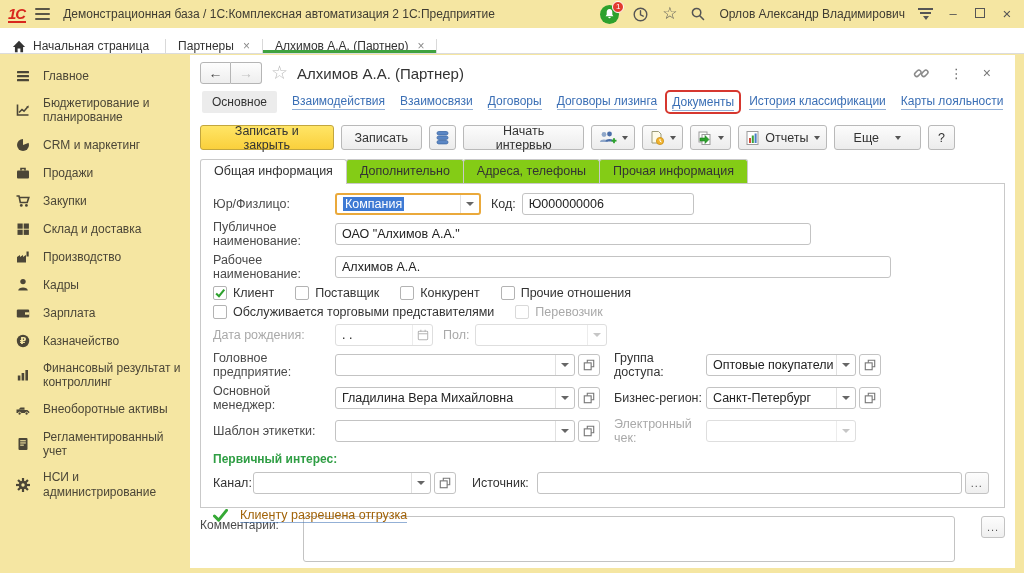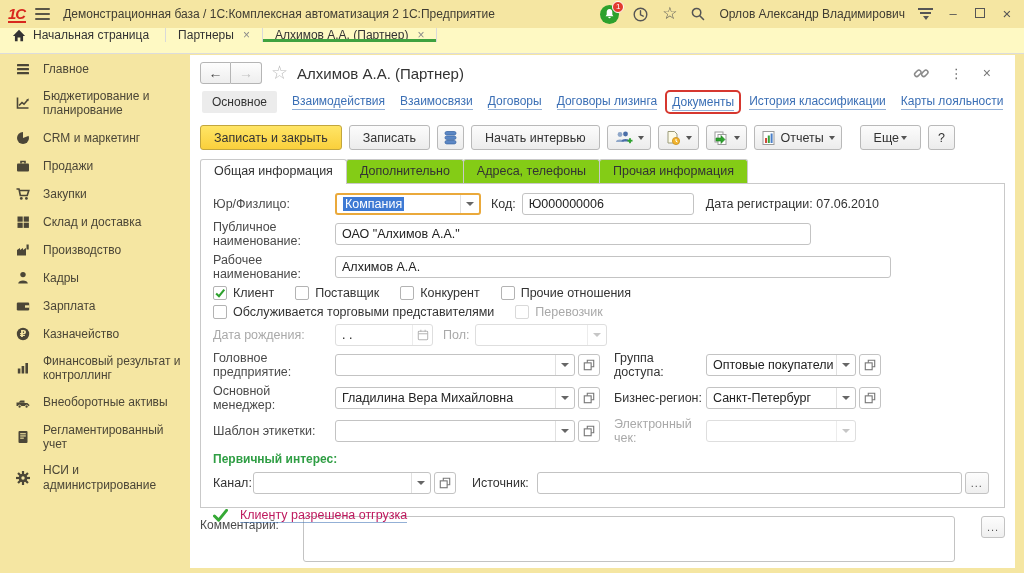--- a/index.html
+++ b/index.html
@@ -16,30 +16,30 @@
   .bell-wrap { position:relative; width:19px; height:19px; background:#2da12d; border-radius:50%; display:flex; align-items:center; justify-content:center; }
   .badge { position:absolute; top:-4px; right:-5px; min-width:12px; height:12px; background:#e23a2e; color:#fff; font-size:8px; border-radius:6px; display:flex; align-items:center; justify-content:center; padding:0 2px; border:1px solid #fff; }
   .user-name { font-size:12px; color:#3f3c32; }
   .wc { color:#555; font-size:13px; width:14px; text-align:center; line-height:14px; cursor:pointer; }
   .wc-max { width:10px; height:10px; border:1.5px solid #555; display:inline-block; }
   .svc { display:inline-flex; flex-direction:column; align-items:center; gap:2px; cursor:pointer; }
   .svc i { width:13px; height:1.8px; background:#555; }
   .svc .tri { width:0; height:0; border-left:3.5px solid transparent; border-right:3.5px solid transparent; border-top:4px solid #555; background:none; }
 
   
-  .tabbar { height:26px; background:#fef9c3; display:flex; align-items:flex-start; border-bottom:1px solid #dcdcdc; }
+  .tabbar { height:26px; background:#ffffff; display:flex; align-items:flex-end; border-bottom:1px solid #dcdcdc; }
   .tab { display:flex; align-items:center; gap:7px; padding:0 12px; font-size:12px; color:#333; border-right:1px solid #d9d9d9; position:relative; cursor:pointer; }
   .tab.home { padding:0 16px 0 12px; }
   .tab .close-x { color:#8a8a8a; font-size:12px; margin-left:2px; cursor:pointer; }
   .tab.active { }
   .tab.active::after { content:""; position:absolute; left:0; right:0; bottom:0; height:3px; background:#3fa23f; }
 
   
   .bodyrow { position:absolute; top:55px; left:0; right:0; bottom:0; display:flex; background:#f5e6a2; }
-  .sidebar { width:190px; flex:0 0 190px; overflow:hidden; }
+  .sidebar { width:190px; flex:0 0 190px; padding-top:7px; overflow:hidden; }
   .side-item { display:flex; align-items:center; gap:11px; padding:6px 8px 6px 15px; cursor:pointer; }
   .side-item .sicon { width:17px; flex:0 0 17px; display:flex; }
   .side-item .slabel { font-size:12px; color:#4b4637; line-height:1.2; }
   .main { flex:1; background:#fff; margin:0 9px 5px 0; display:flex; flex-direction:column; overflow:hidden; }
 
   
   .form-header { display:flex; align-items:center; gap:9px; padding:7px 10px 4px 10px; }
   .nav-group { display:flex; }
   .nav-btn { width:31px; height:22px; border:1px solid #b5b5b5; background:linear-gradient(#fdfdfd,#eeeeee); display:flex; align-items:center; justify-content:center; font-size:14px; cursor:pointer; }
   .nav-btn.back { border-radius:3px 0 0 3px; color:#444; }
@@ -88,21 +88,21 @@
   .open-btn { width:22px; height:22px; border:1px solid #c3c3c3; border-radius:3px; margin-left:3px; display:flex; align-items:center; justify-content:center; cursor:pointer; background:#fff; }
   .ellipsis-btn { width:24px; height:22px; border:1px solid #c3c3c3; border-radius:3px; margin-left:3px; display:flex; align-items:center; justify-content:center; font-size:11px; color:#555; cursor:pointer; background:linear-gradient(#fdfdfd,#efefef); letter-spacing:1px; }
   .cal-btn { width:20px; height:100%; display:flex; align-items:center; justify-content:center; border-left:1px solid #ececec; cursor:pointer; }
 
   .cbx { width:14px; height:14px; border:1px solid #b3b3b3; border-radius:2px; background:#fff; display:inline-flex; align-items:center; justify-content:center; margin-right:6px; flex:0 0 14px; cursor:pointer; }
   .cbx.dis { border-color:#d9d9d9; }
   .cb-pair { display:flex; align-items:center; margin-right:21px; cursor:pointer; }
 
   .pi-title { color:#2f9e44; font-weight:bold; font-size:12px; margin:7px 0 6px 0; }
   .ship-row { display:flex; align-items:center; gap:12px; margin-top:14px; }
-  .link { color:#be185d; border-bottom:1px solid rgba(59,111,181,.55); font-size:12.5px; cursor:pointer; }
+  .link { color:#a16207; border-bottom:1px solid rgba(59,111,181,.55); font-size:12.5px; cursor:pointer; }
 
   
   .comment-row { display:flex; align-items:flex-start; margin:8px 10px 0 10px; gap:24px; }
   .comment-lbl { font-size:12px; color:#4a4a4a; padding-top:2px; white-space:nowrap; }
   .comment-box { flex:1; height:46px; border:1px solid #c3c3c3; border-radius:3px; background:#fff; }
 </style>
 </head>
 <body>
 
 <div class="window">
@@ -405,21 +405,21 @@
           <svg width="15" height="16" viewBox="0 0 15 16">
               <rect x="2" y="1.5" width="11" height="13" fill="#fff" stroke="#9b9b9b"></rect>
               <rect x="4" y="8" width="2" height="5" fill="#d04a3a"></rect>
               <rect x="6.8" y="5.5" width="2" height="7.5" fill="#3aa33a"></rect>
               <rect x="9.6" y="3.5" width="2" height="9.5" fill="#4a7fc8"></rect>
             </svg>
           <span>Отчеты</span>
           <span class="tri"></span>
         </button>
         <span class="tb-right2">
-          <button class="btn icon-btn" style="padding:0 13px;gap:2px;">
+          <button class="btn icon-btn" style="padding:0 19px;gap:16px;">
               <span>Еще</span>
               <span class="tri"></span>
             </button>
           <button class="btn btn-help">?</button>
         </span>
       </div>
 
       <div class="form-tabs">
         <span class="ftab active">Общая информация</span>
         <span class="ftab">Дополнительно</span>
@@ -434,21 +434,20 @@
           <span class="field focused" style="width:146px;">
             <span class="fval"><span class="sel-text">Компания</span></span>
             <span class="dd">
                 <i></i>
               </span>
           </span>
           <span style="margin-left:10px;margin-right:6px;">Код:</span>
           <span class="field" style="width:172px;">
             <span class="fval">Ю000000006</span>
           </span>
-          <span style="margin-left:12px;"><span>Дата регистрации:</span> <span>07.06.2010</span></span>
         </div>
 
         <div class="frow">
           <span class="lbl">Публичное наименование:</span>
           <span class="field" style="width:476px;">
             <span class="fval">ОАО "Алхимов А.А."</span>
           </span>
         </div>
 
         <div class="frow">

